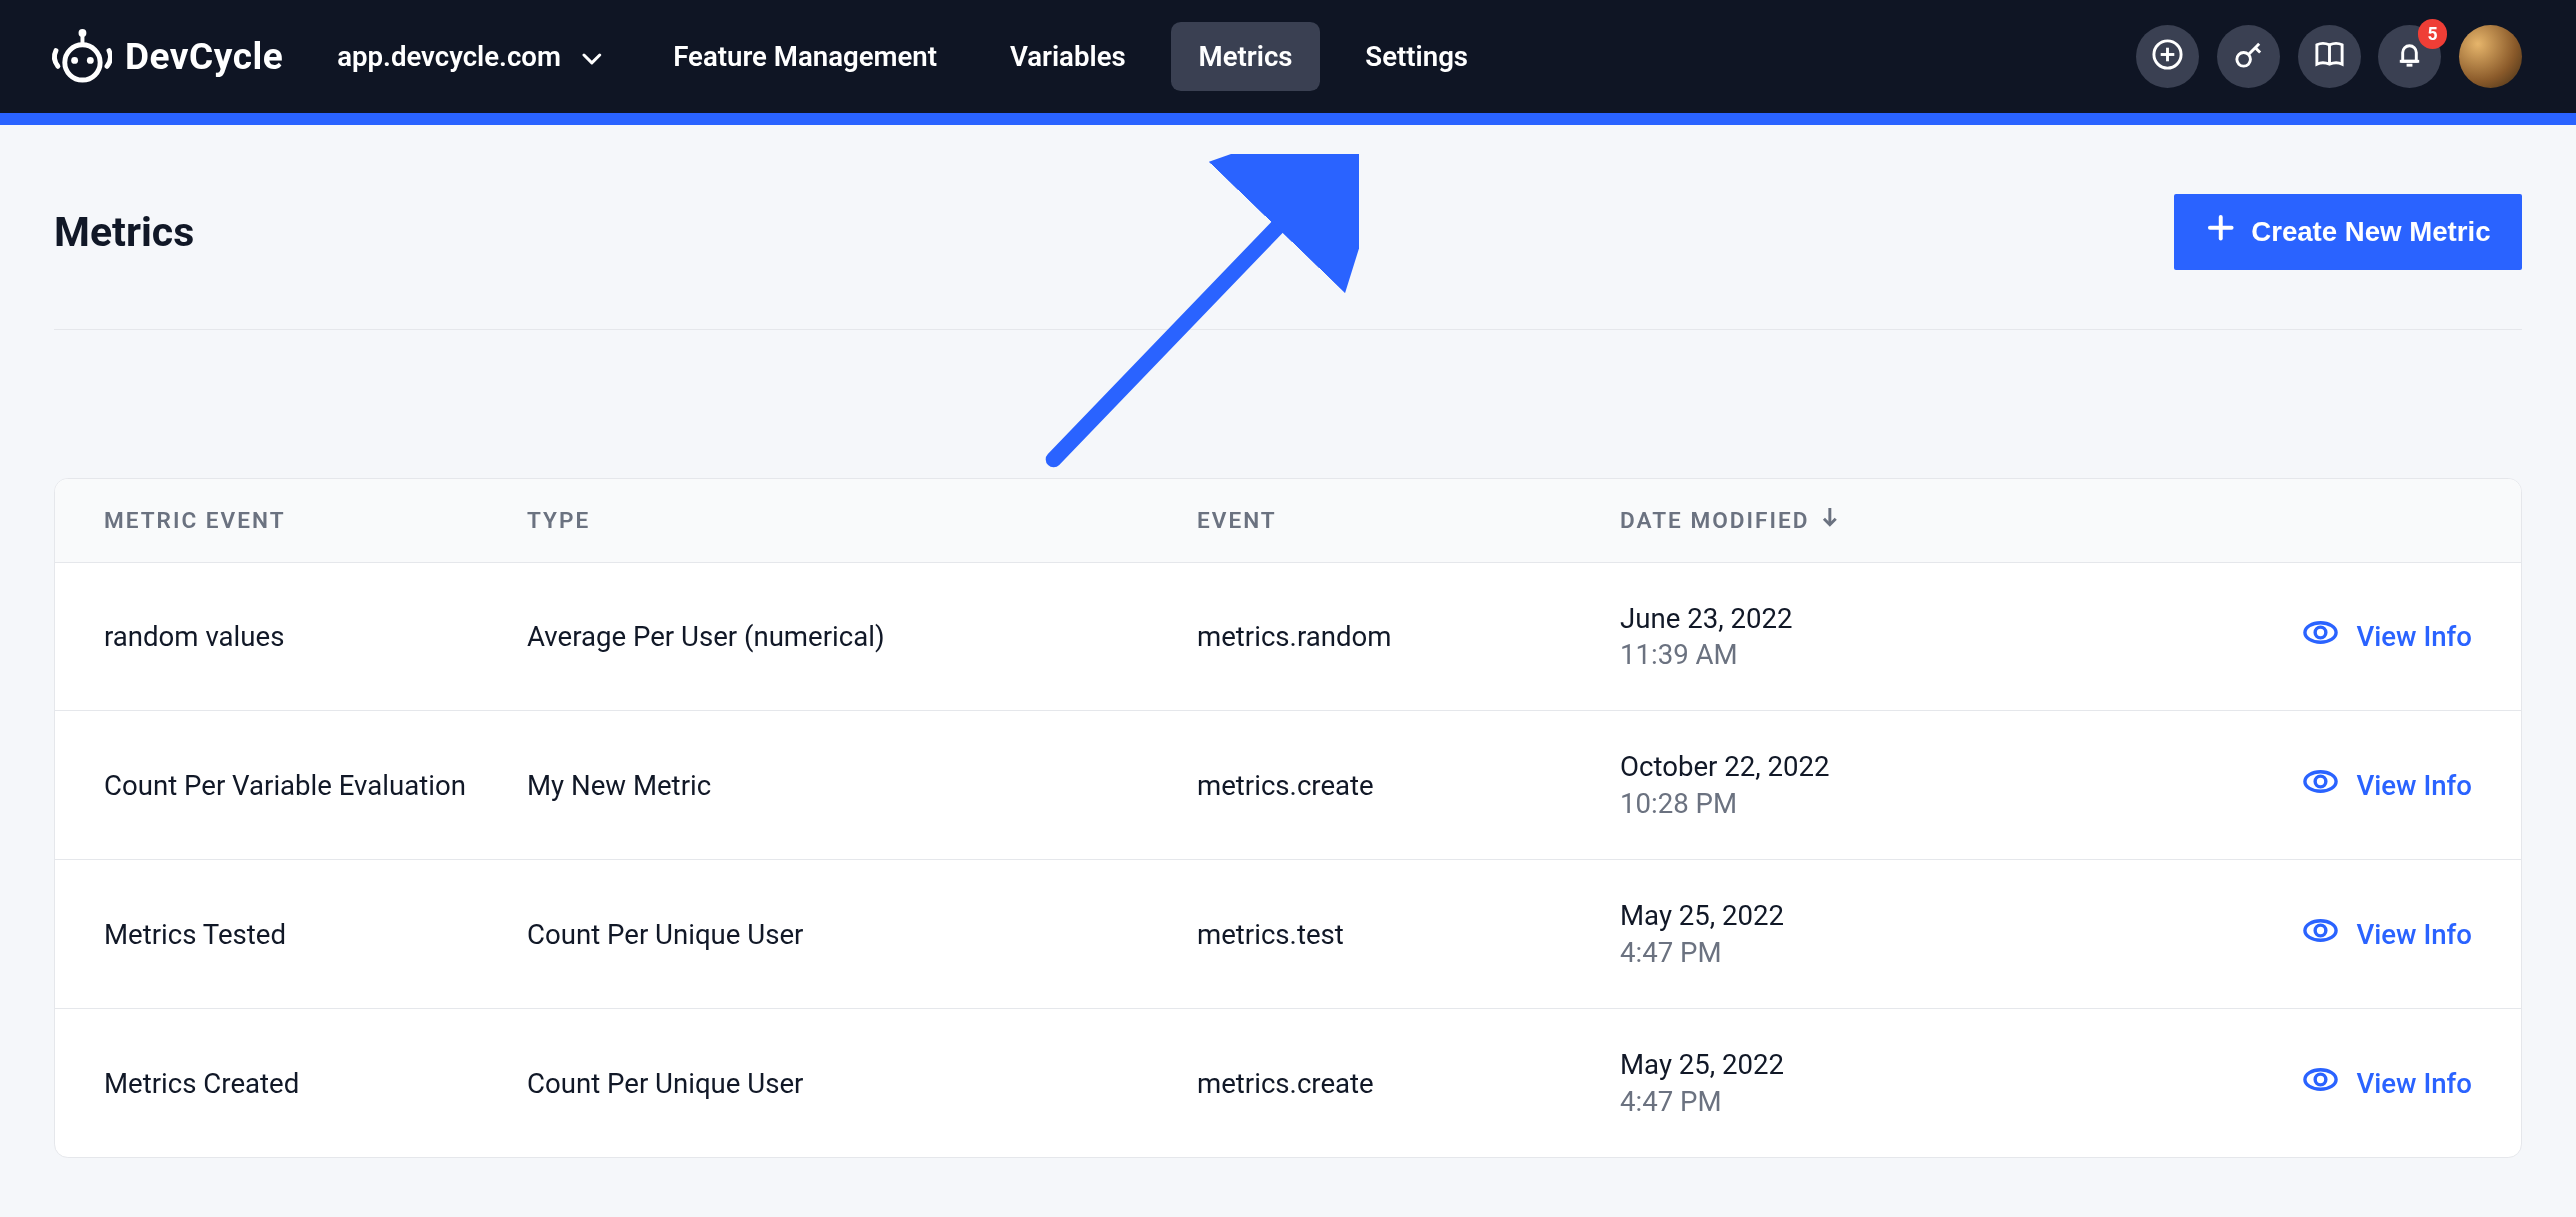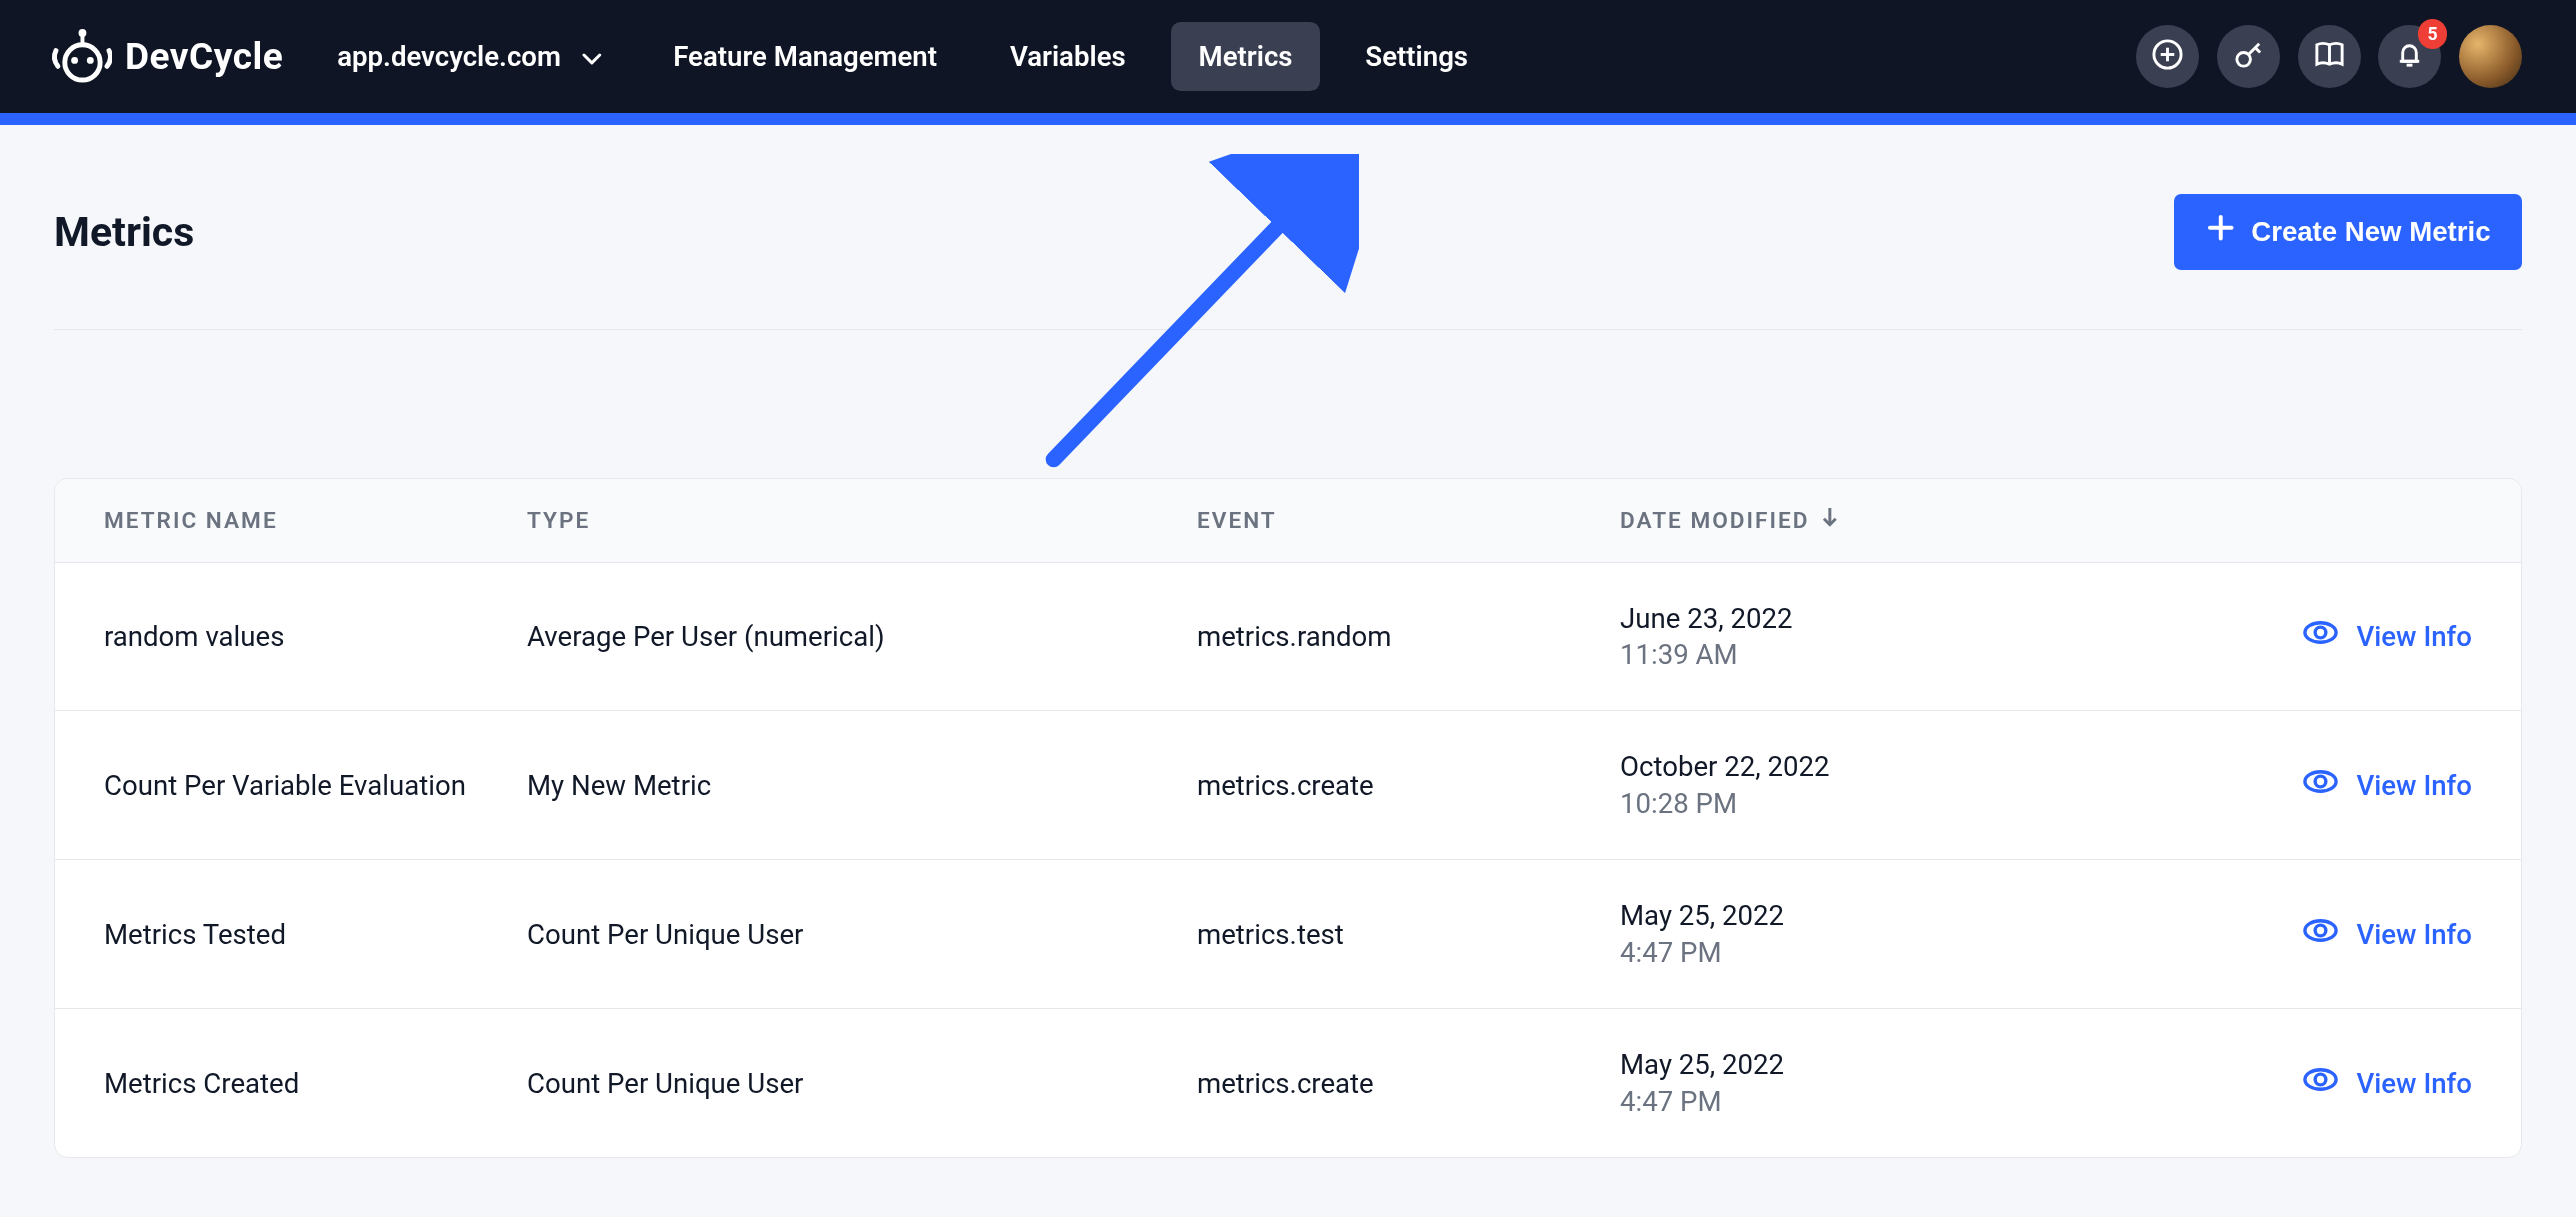--- a/index.html
+++ b/index.html
@@ -115,21 +115,21 @@
   }
   .page-title {
     font-size: 41px;
     font-weight: 700;
     color: #111827;
   }
   .primary-btn {
     background: #2a63ff;
     color: #fff;
     border: none;
-    border-radius: 7px;
+    border-radius: 2px;
     padding: 19.7px 31.5px;
     font-size: 27.6px;
     font-weight: 600;
     display: flex;
     align-items: center;
     gap: 15.8px;
     cursor: pointer;
   }
   
   .table-card {
@@ -285,21 +285,21 @@
             <line x1="15" y1="4" x2="15" y2="26" stroke="#fff" stroke-width="4" stroke-linecap="round"></line>
             <line x1="4" y1="15" x2="26" y2="15" stroke="#fff" stroke-width="4" stroke-linecap="round"></line>
           </svg>
       </span>
       <span>Create New Metric</span>
     </button>
   </div>
 
   <div class="table-card">
     <div class="thead">
-      <div class="th">METRIC NAME</div>
+      <div class="th">METRIC EVENT</div>
       <div class="th">TYPE</div>
       <div class="th">EVENT</div>
       <div class="th">
         <span>DATE MODIFIED</span>
         <span>
           <svg width="17.7" height="21.7" viewBox="0 0 18 22">
               <line x1="9" y1="2" x2="9" y2="18" stroke="#6b7280" stroke-width="3"></line>
               <path d="M3 13 L9 19 L15 13" stroke="#6b7280" stroke-width="3" fill="none"></path>
             </svg>
         </span>

